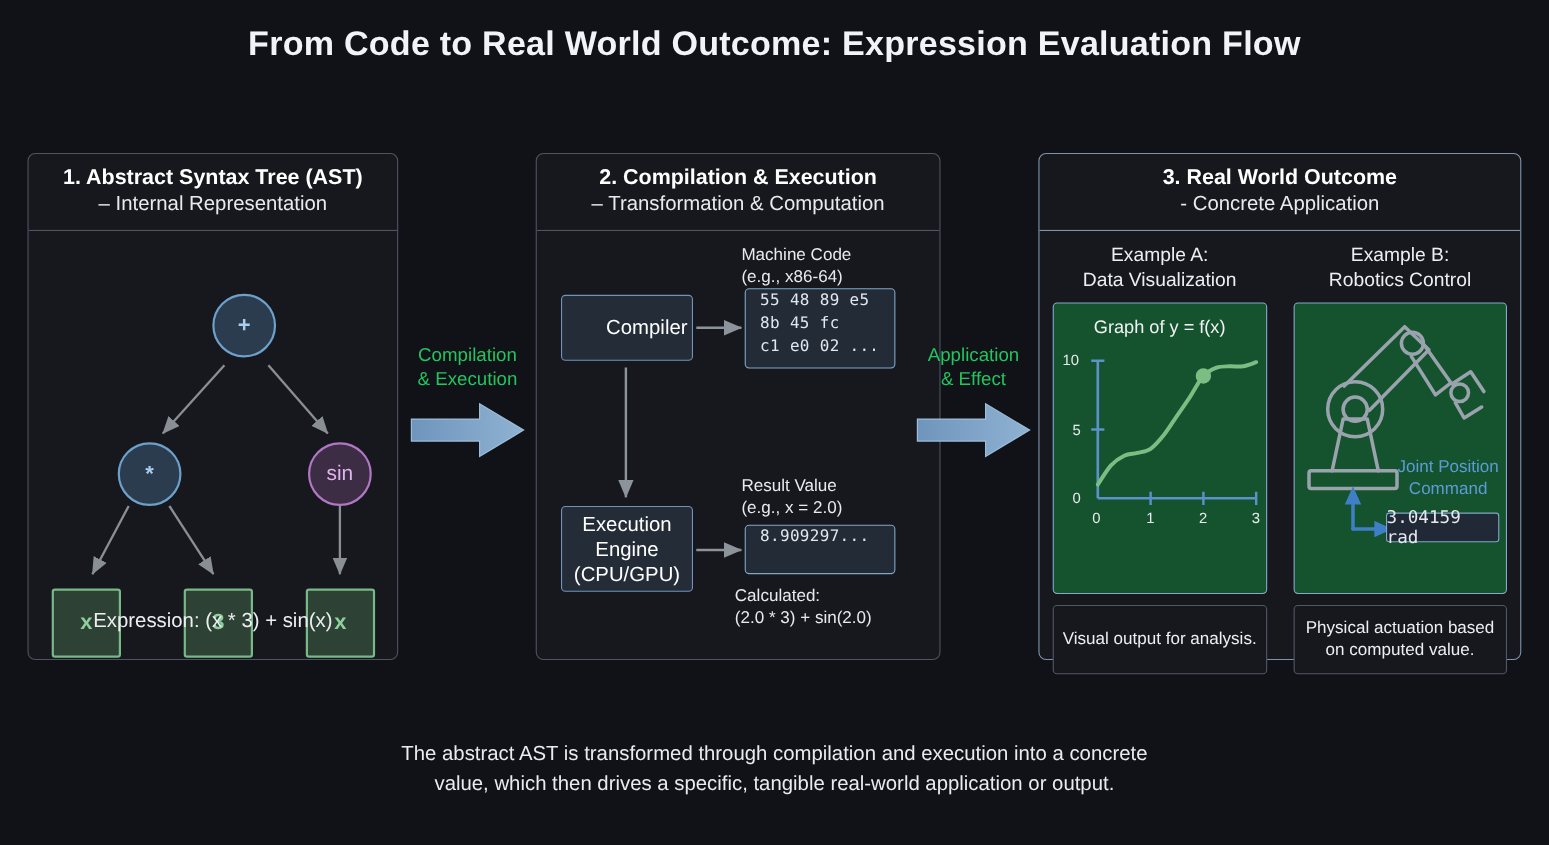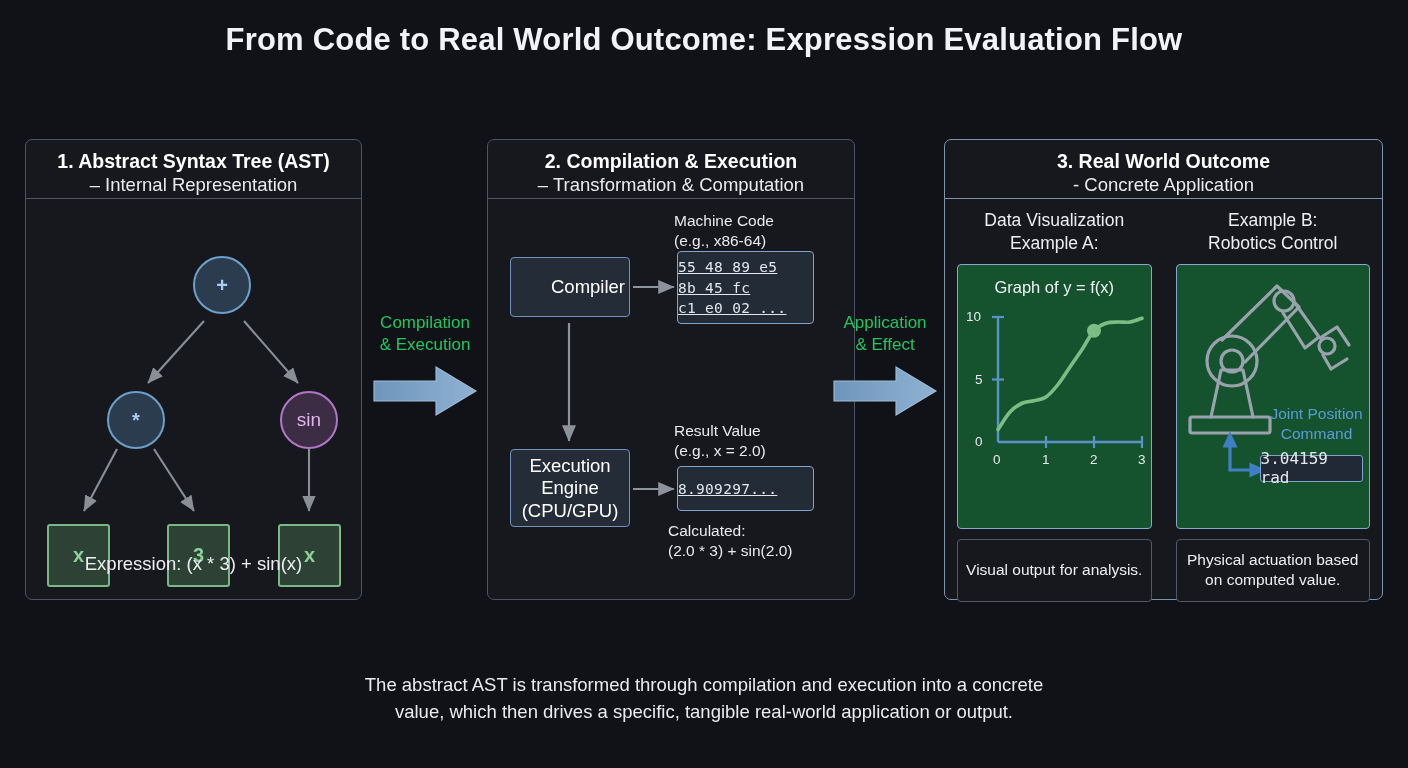--- a/index.html
+++ b/index.html
@@ -25,21 +25,21 @@
   
   .panel {
     background: #16181d;
     border: 1.6px solid #4d5462;
     border-radius: 7px;
   }
   .panel.bright { border-color: #7d93ae; }
   .panel-head {
     border-bottom: 1.6px solid #4d5462;
     text-align: center;
-    padding: 9px 6px 1px;
+    padding: 9px 6px 12px;
   }
   .panel.bright .panel-head { border-bottom-color: #7d93ae; }
   .panel-head .l1 { font-size: 19.5px; font-weight: bold; color: #ffffff; line-height: 1.25; }
   .panel-head .l2 { font-size: 18.5px; font-weight: normal; color: #e8eaee; line-height: 1.3; }
 
   
   #panel1 { left: 25px; top: 139px; width: 337px; height: 461px; }
   #ast-body { position: relative; width: 100%; height: 368px; }
 
   .node {
@@ -90,26 +90,25 @@
     border-radius: 4px;
     display: flex; align-items: center; justify-content: center;
     text-align: center;
     font-size: 18.5px; color: #ffffff; line-height: 1.22;
   }
   .codebox {
     position: absolute;
     background: #222b36;
     border: 1.8px solid #7fa6ca;
     border-radius: 4px;
-    display: flex; align-items: center;
-    padding-left: 0;
+    display: flex; 
+    padding-left: 13px;
     font-family: "DejaVu Sans Mono", monospace;
     font-size: 14.5px; color: #e2e7ee; line-height: 1.42;
     letter-spacing: .3px;
-    text-decoration: underline;
   }
   .minilabel {
     position: absolute; 
     font-size: 15.5px; color: #e8eaef; line-height: 1.28;
   }
 
   
   #panel3 { left: 944px; top: 139px; width: 439px; height: 461px; }
   #p3-body { position: relative; width: 100%; height: 390px; display: flex; }
   .sub {
@@ -290,22 +289,22 @@
   <div class="abs panel bright" id="panel3">
     <div class="panel-head">
       <div class="l1">3. Real World Outcome</div>
       <div class="l2">- Concrete Application</div>
     </div>
 
     <div id="p3-body">
 
       <div class="sub">
         <div class="sub-title">
+          <div>Example A:</div>
           <div>Data Visualization</div>
-          <div>Example A:</div>
         </div>
         <div class="vizcard">
           <div class="chart-title">Graph of y = f(x)</div>
           <svg id="chart-svg" width="196" height="190" viewBox="0 0 196 190" style="position:absolute;left:0;top:38px;">
 
             <line x1="40" y1="14" x2="40" y2="139" stroke="#5b92c9" stroke-width="2.4"></line>
             <line x1="40" y1="139" x2="184" y2="139" stroke="#5b92c9" stroke-width="2.4"></line>
 
             <line x1="34" y1="14" x2="46" y2="14" stroke="#5b92c9" stroke-width="2.2"></line>
             <line x1="34" y1="76.5" x2="46" y2="76.5" stroke="#5b92c9" stroke-width="2.2"></line>

